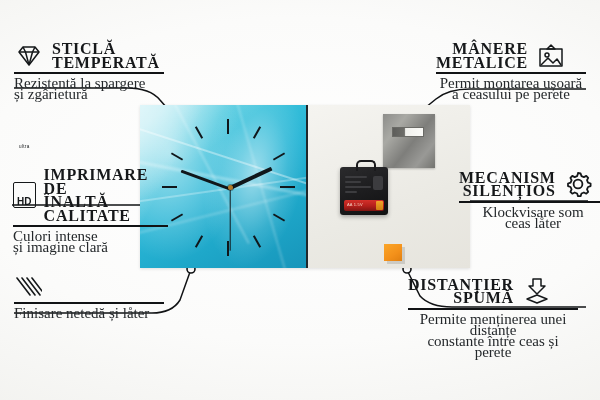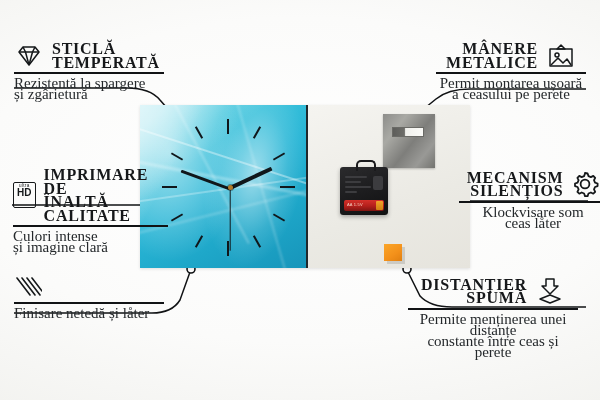--- a/index.html
+++ b/index.html
@@ -94,40 +94,40 @@
   }
   .spacer{
     position:absolute;left:76px;top:139px;width:18px;height:17px;
     background:linear-gradient(145deg,#fba629 0%,#f3901a 60%,#e07f10 100%);
     box-shadow:3px 3px 0 rgba(120,118,110,.25);
   }
 
   
   .callout{position:absolute;}
   .head{display:flex;align-items:center;gap:8px;}
-  .head.right{flex-direction:row;justify-content:center;}
+  .head.right{flex-direction:row;justify-content:flex-start;}
   .title{
     font-family:"Liberation Serif", serif;
     font-weight:bold;font-size:16px;line-height:13.5px;
     color:#16181a;letter-spacing:.75px;text-transform:uppercase;
     white-space:pre-line;
   }
   .title.ta-right{text-align:right;}
   .rule{height:1.6px;background:#111315;margin:3px 0 4px;}
   .desc{
     font-family:"Liberation Serif", serif;
     font-size:15px;line-height:11px;color:#24282b;white-space:pre-line;
   }
   .desc.ta-right{text-align:center;}
   .ico{flex:0 0 auto;display:block;}
 
   .hdbox{
     width:26px;height:24px;border:1.6px solid #15181a;border-radius:2px;
-    display:flex;flex-direction:column;align-items:center;justify-content:flex-start;
-    font-family:"Liberation Sans", sans-serif;color:#15181a;
+    display:flex;flex-direction:column;align-items:center;justify-content:flex-end;
+    font-family:"Liberation Sans", sans-serif;color:#15181a;gap:48px;
   }
   .hdbox .u{font-size:4.6px;letter-spacing:.3px;line-height:5px;}
   .hdbox .h{font-size:10px;font-weight:bold;line-height:10px;}
 </style>
 </head>
 <body>
 
 <div id="stage">
 
   <svg id="lines" viewBox="0 0 600 400">

